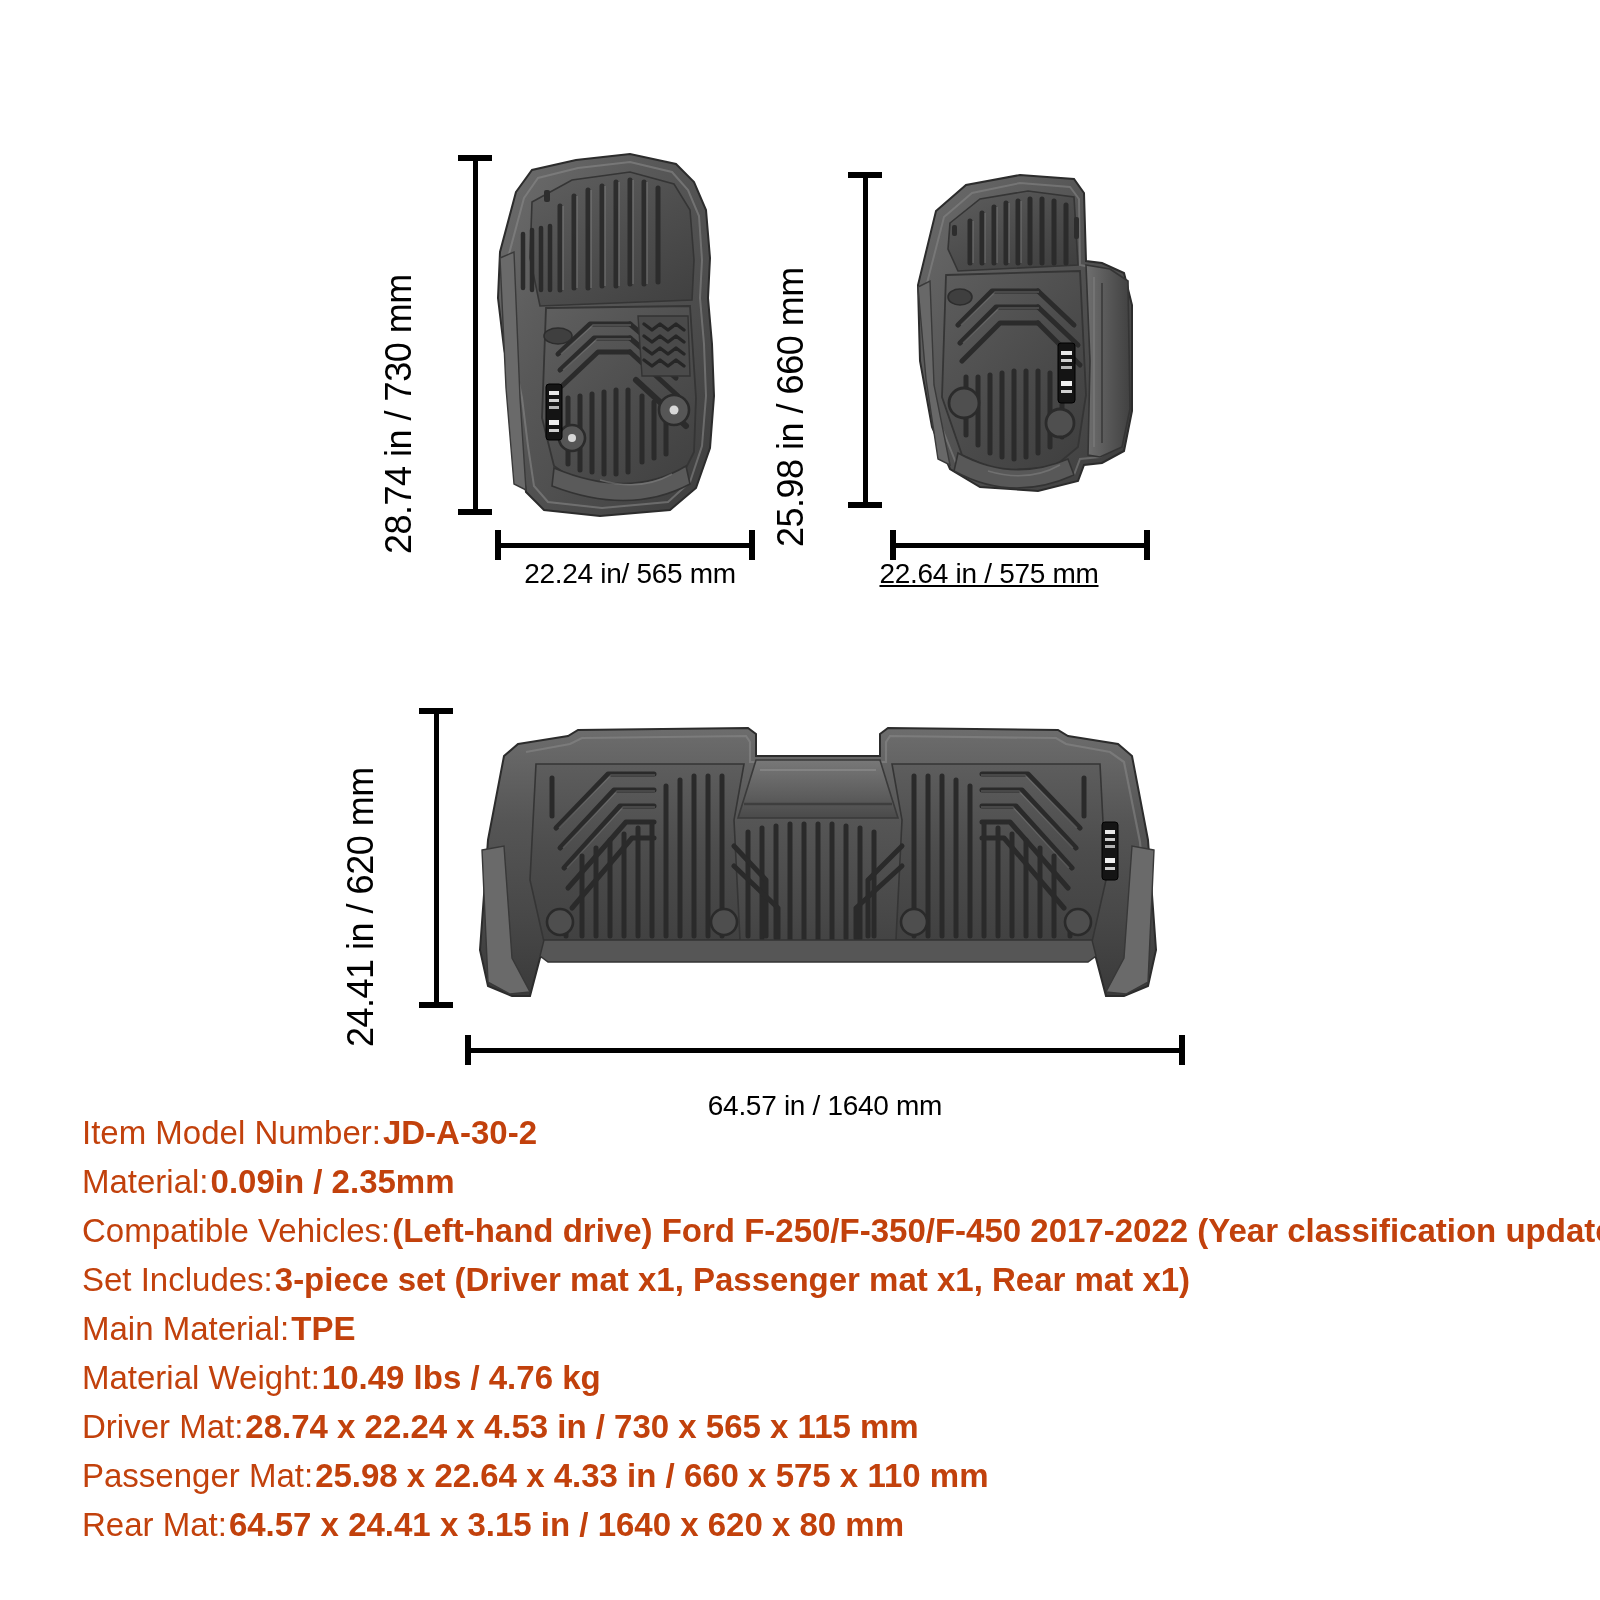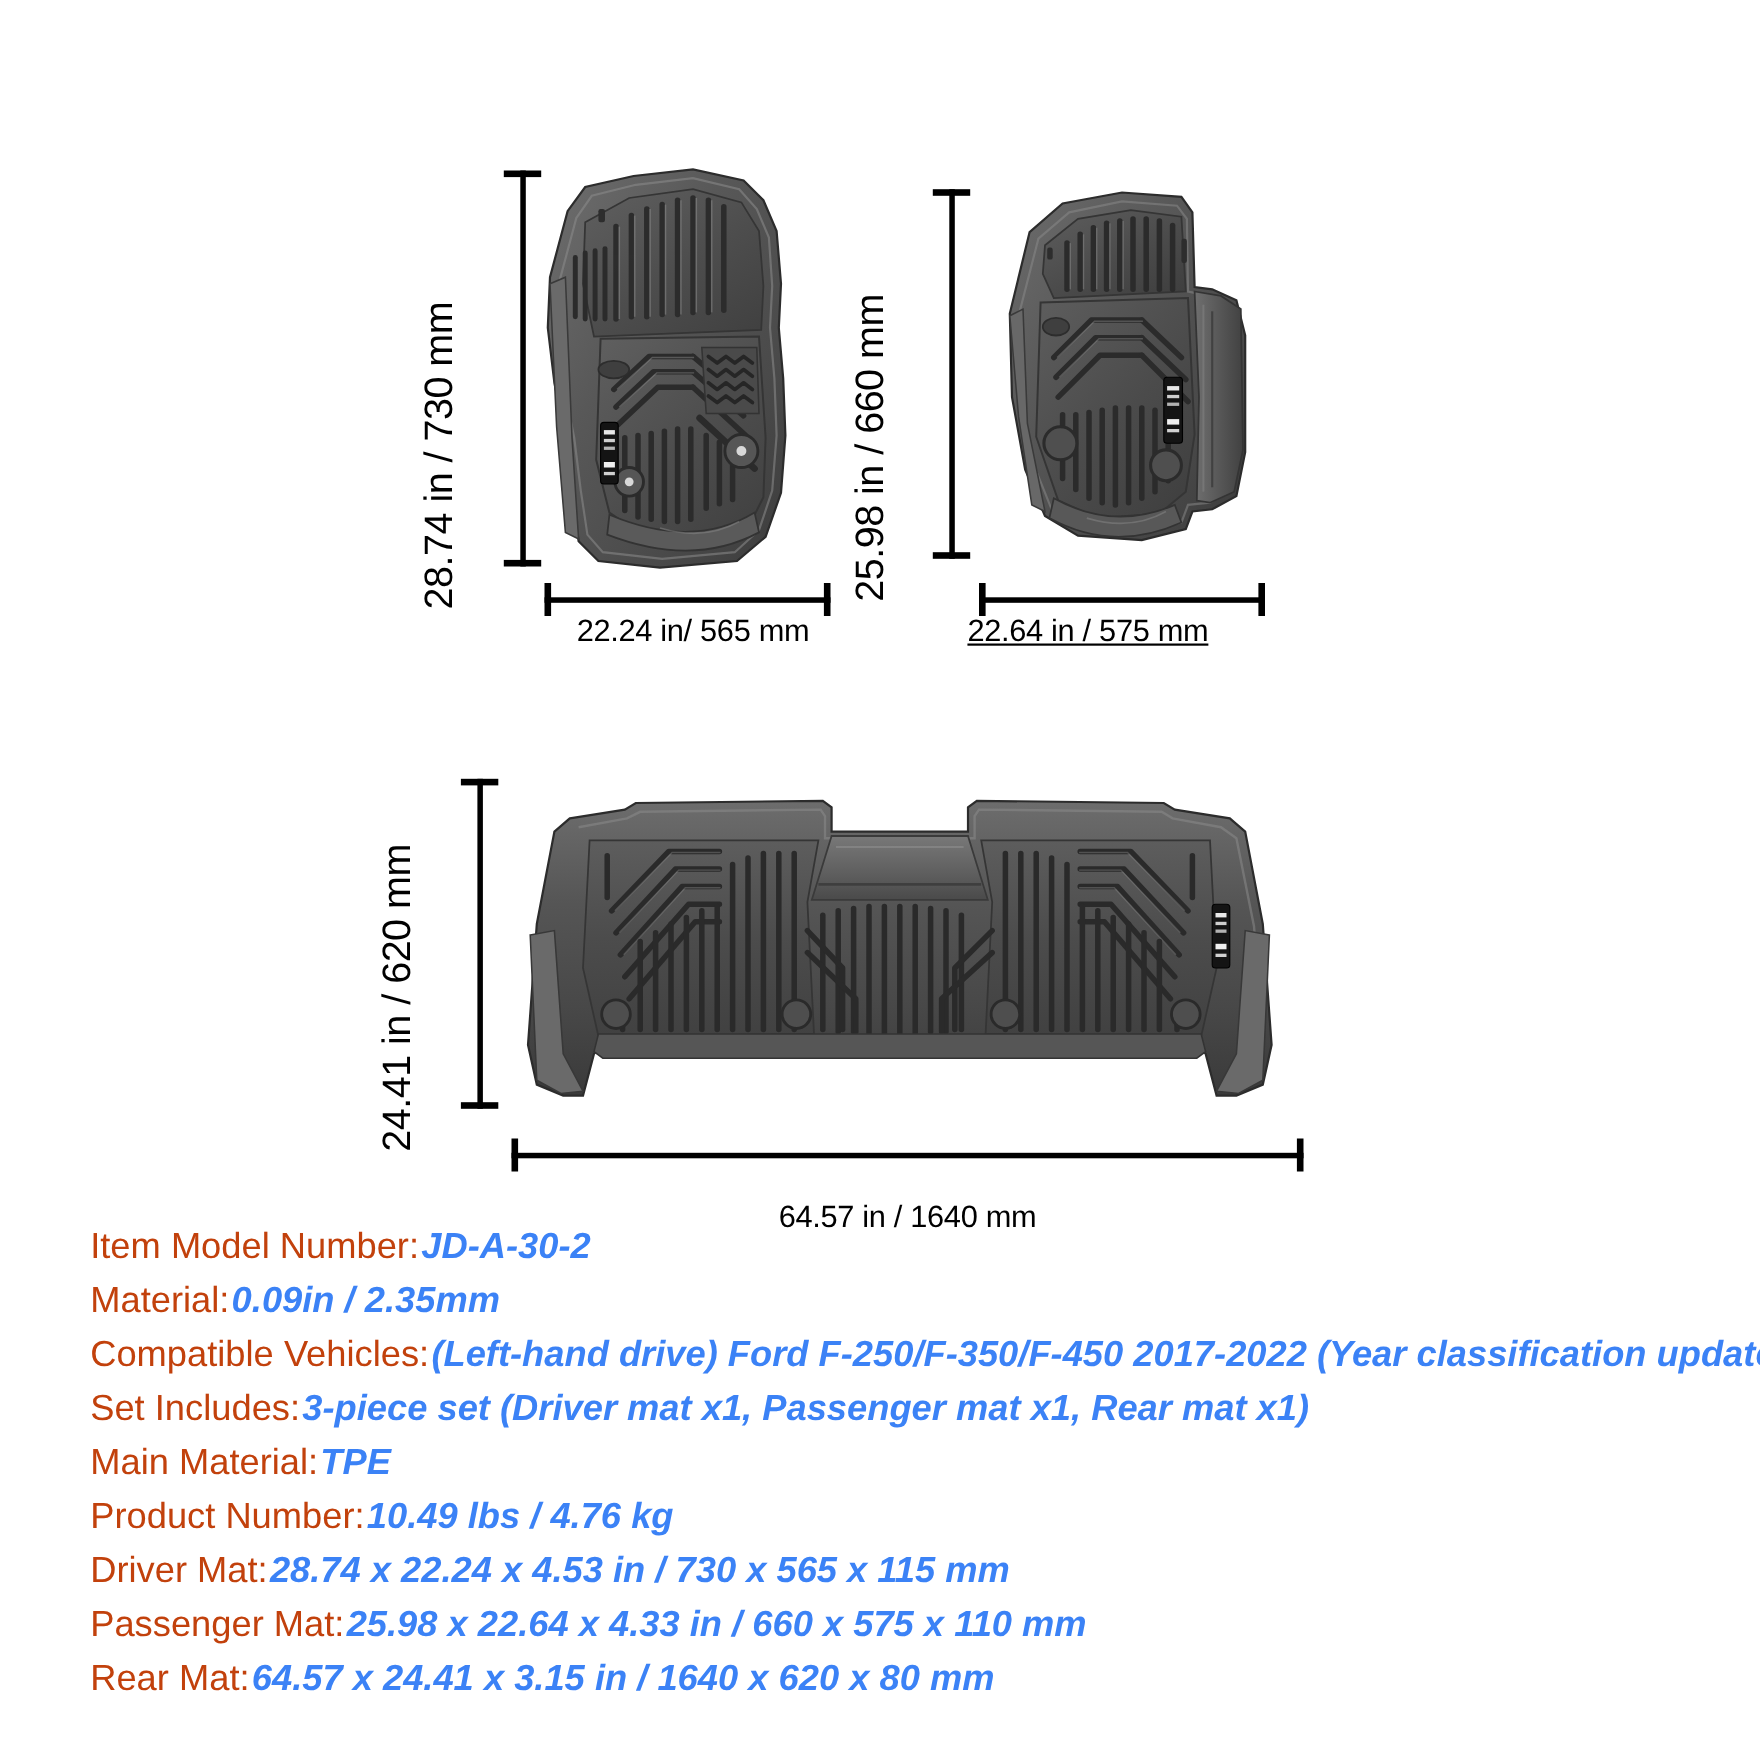--- a/index.html
+++ b/index.html
@@ -73,21 +73,21 @@
     width: 1500px;
   }
   .spec-row {
     font-size: 33px;
     line-height: 49px;
     white-space: nowrap;
     color: #4a4a4a;
     font-weight: 400;
   }
   .spec-label { color: #c2410c; font-weight: 400; }
-  .spec-value { color: #3b82f6; font-weight: 700; margin-left: 2px; font-style: italic; }
+  .spec-value { color: #c2410c; font-weight: 700; margin-left: 2px; }
 </style>
 </head>
 <body>
 
 <div id="page">
 
   <div class="dim-v" style="left:455px; top:155px; width:40px; height:360px;">
     <div class="cap top"></div>
     <div class="line"></div>
     <div class="cap bot"></div>
@@ -513,21 +513,21 @@
 
     <div class="spec-row">
       <span class="spec-label">Set Includes:</span><span class="spec-value">3-piece set (Driver mat x1, Passenger mat x1, Rear mat x1)</span>
     </div>
 
     <div class="spec-row">
       <span class="spec-label">Main Material:</span><span class="spec-value">TPE</span>
     </div>
 
     <div class="spec-row">
-      <span class="spec-label">Product Number:</span><span class="spec-value">10.49 lbs / 4.76 kg</span>
+      <span class="spec-label">Material Weight:</span><span class="spec-value">10.49 lbs / 4.76 kg</span>
     </div>
 
     <div class="spec-row">
       <span class="spec-label">Driver Mat:</span><span class="spec-value">28.74 x 22.24 x 4.53 in / 730 x 565 x 115 mm</span>
     </div>
 
     <div class="spec-row">
       <span class="spec-label">Passenger Mat:</span><span class="spec-value">25.98 x 22.64 x 4.33 in / 660 x 575 x 110 mm</span>
     </div>
 

